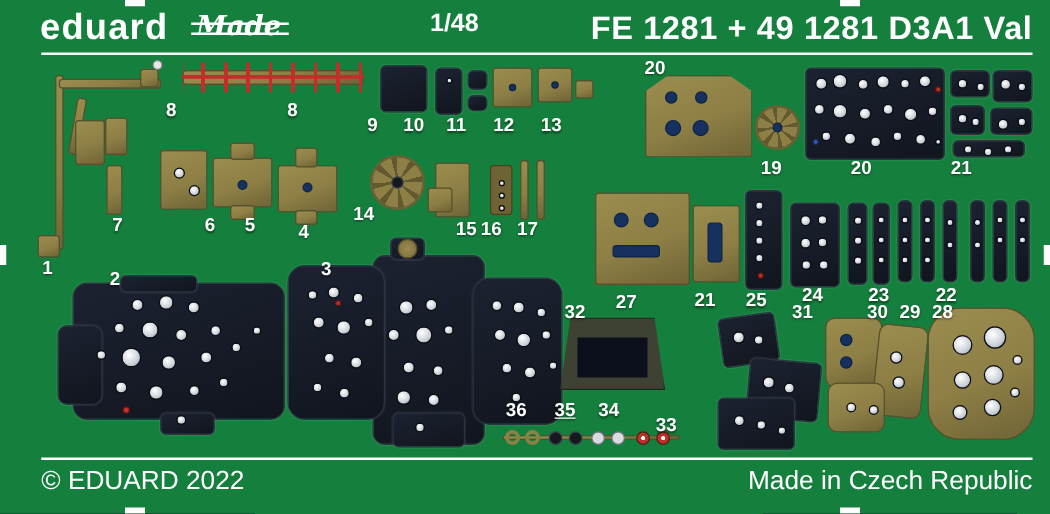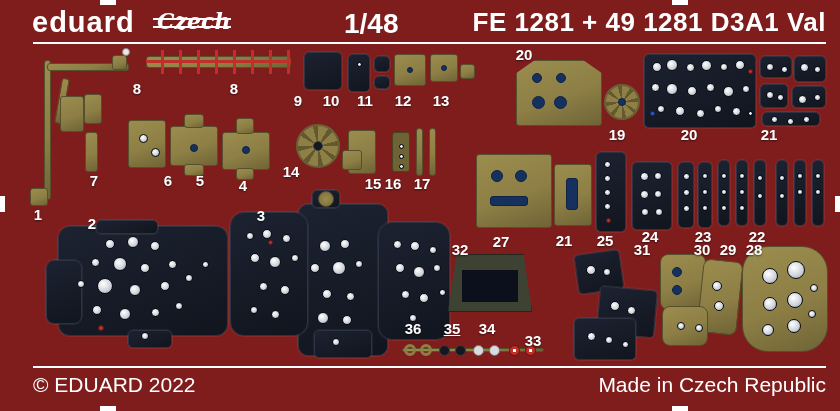--- a/index.html
+++ b/index.html
@@ -1,17 +1,17 @@
 <!DOCTYPE html>
 <html><head>
 <meta charset="utf-8">
 <style>
   *{margin:0;padding:0;box-sizing:border-box}
   body{margin:0;background:#0a0e18;font-family:"Liberation Sans",sans-serif}
-  .page{position:relative;width:840px;height:411px;background:#7f1d1d;overflow:hidden;color:#fff}
+  .page{position:relative;width:840px;height:411px;background:#15803d;overflow:hidden;color:#fff}
   .abs{position:absolute}
   .rnd{border-radius:50%}
   .layer{position:absolute;inset:0}
   
   .brass{background:linear-gradient(160deg,#9b8c4e,#8d7f45 55%,#6f6436);border:1px solid #57502c;border-radius:3px}
   .dark{background:linear-gradient(160deg,#1c2231,#11151e);border:1px solid #2d3342;border-radius:5px;box-shadow:0 0 0 1px rgba(255,255,255,.06)}
   .gear{position:absolute;border-radius:50%;background:repeating-conic-gradient(#8d7f45 0deg 30deg,#63592f 30deg 45deg);border:2px solid #6a6034}
   .ws{background:#3e4233;border:1px solid #23261c}
   .hrect{position:absolute;background:#16315e;border:1px solid #0e2347;border-radius:3px}
   
@@ -24,21 +24,21 @@
   .d-s{background:#d9dbde;border:1px solid #6e747d}
   .d-h{background:#16315e;border:1px solid #0e2347}
   .d-g{background:transparent;border:3px solid #8d7f45}
   .d-rd{background:radial-gradient(circle,#fff 0 22%,#c0302a 30%);border:1px solid #5f1512}
   
   .plabel{position:absolute;transform:translateX(-50%);font-size:15px;font-weight:bold;color:#fff;text-shadow:0 1px 2px rgba(0,0,0,.55);white-space:nowrap}
   .brand{position:absolute;left:32px;top:6px;font-size:29px;font-weight:800;letter-spacing:1px}
   .zoomwrap{position:absolute;left:157px;top:8px;width:80px;height:28px}
   .zoomwrap .zl{position:absolute;left:-4px;width:78px;height:2px;background:#fff}
   .zoomtext{position:relative;font-family:"DejaVu Serif",serif;font-style:italic;font-size:22px;font-weight:bold}
-  .scale{position:absolute;left:344px;top:8px;font-size:28px;font-weight:bold}
+  .scale{position:absolute;left:344px;top:8px;font-size:20px;font-weight:bold}
   .title{position:absolute;right:14px;top:7px;font-size:26px;font-weight:bold;letter-spacing:.5px}
   .rule{position:absolute;left:33px;width:793px;height:2px;background:#fff}
   .copyright{position:absolute;left:33px;top:373px;font-size:21px;font-weight:normal}
   .madein{position:absolute;right:14px;top:373px;font-size:21px}
   .reg{position:absolute;background:#fff}
 </style>
 </head>
 <body>
 
 <div class="page">
@@ -47,21 +47,21 @@
   <div class="reg" style="left:672px;top:0;width:16px;height:5px"></div>
   <div class="reg" style="left:100px;top:406px;width:16px;height:5px"></div>
   <div class="reg" style="left:672px;top:406px;width:16px;height:5px"></div>
   <div class="reg" style="left:0;top:196px;width:5px;height:16px"></div>
   <div class="reg" style="left:835px;top:196px;width:5px;height:16px"></div>
 
   <div class="brand">eduard</div>
   <div class="zoomwrap">
     <i class="zl" style="top:10px"></i>
     <i class="zl" style="top:18px"></i>
-    <span class="zoomtext">Czech</span>
+    <span class="zoomtext">Made</span>
   </div>
   <div class="scale">1/48</div>
   <div class="title">FE 1281 + 49 1281 D3A1 Val</div>
   <div class="rule" style="top:42px"></div>
 
   <div id="parts" class="layer">
 
     <div class="abs brass" style="left:44px;top:60px;width:7px;height:140px"></div>
     <div class="abs brass" style="left:47px;top:63px;width:82px;height:8px"></div>
     <div class="abs brass rnd" style="left:112px;top:55px;width:15px;height:15px"></div>

